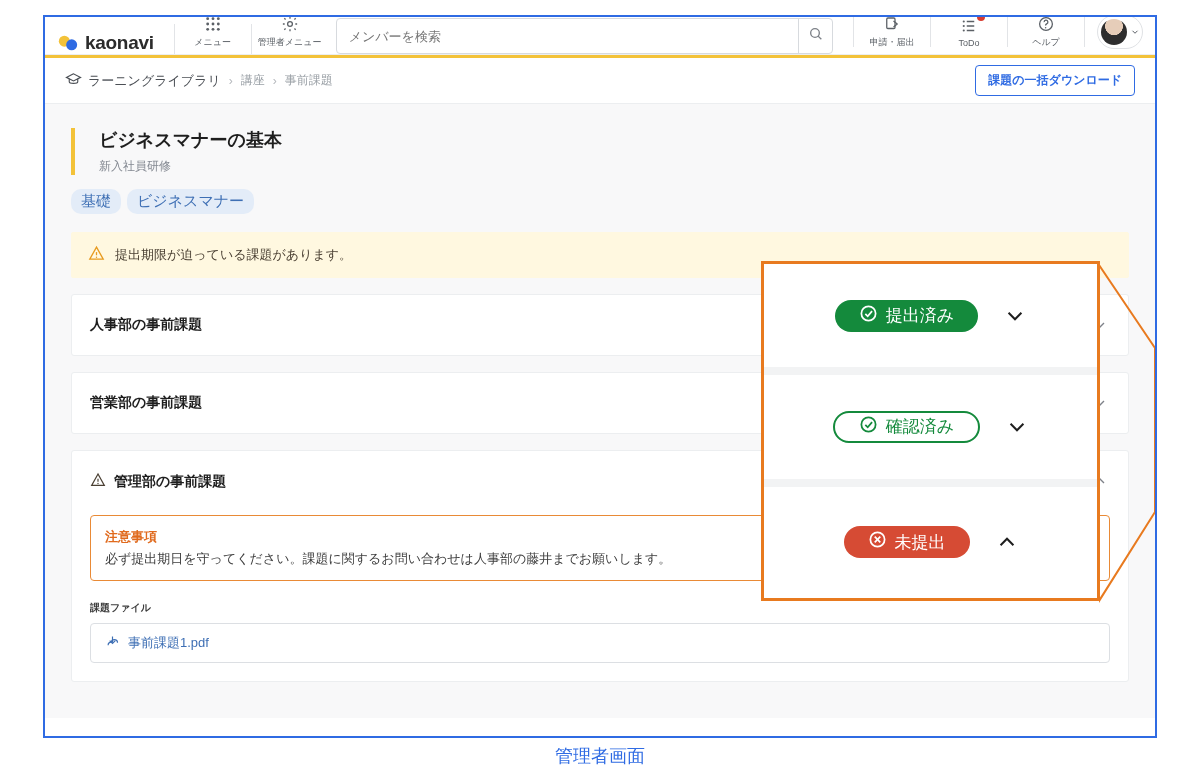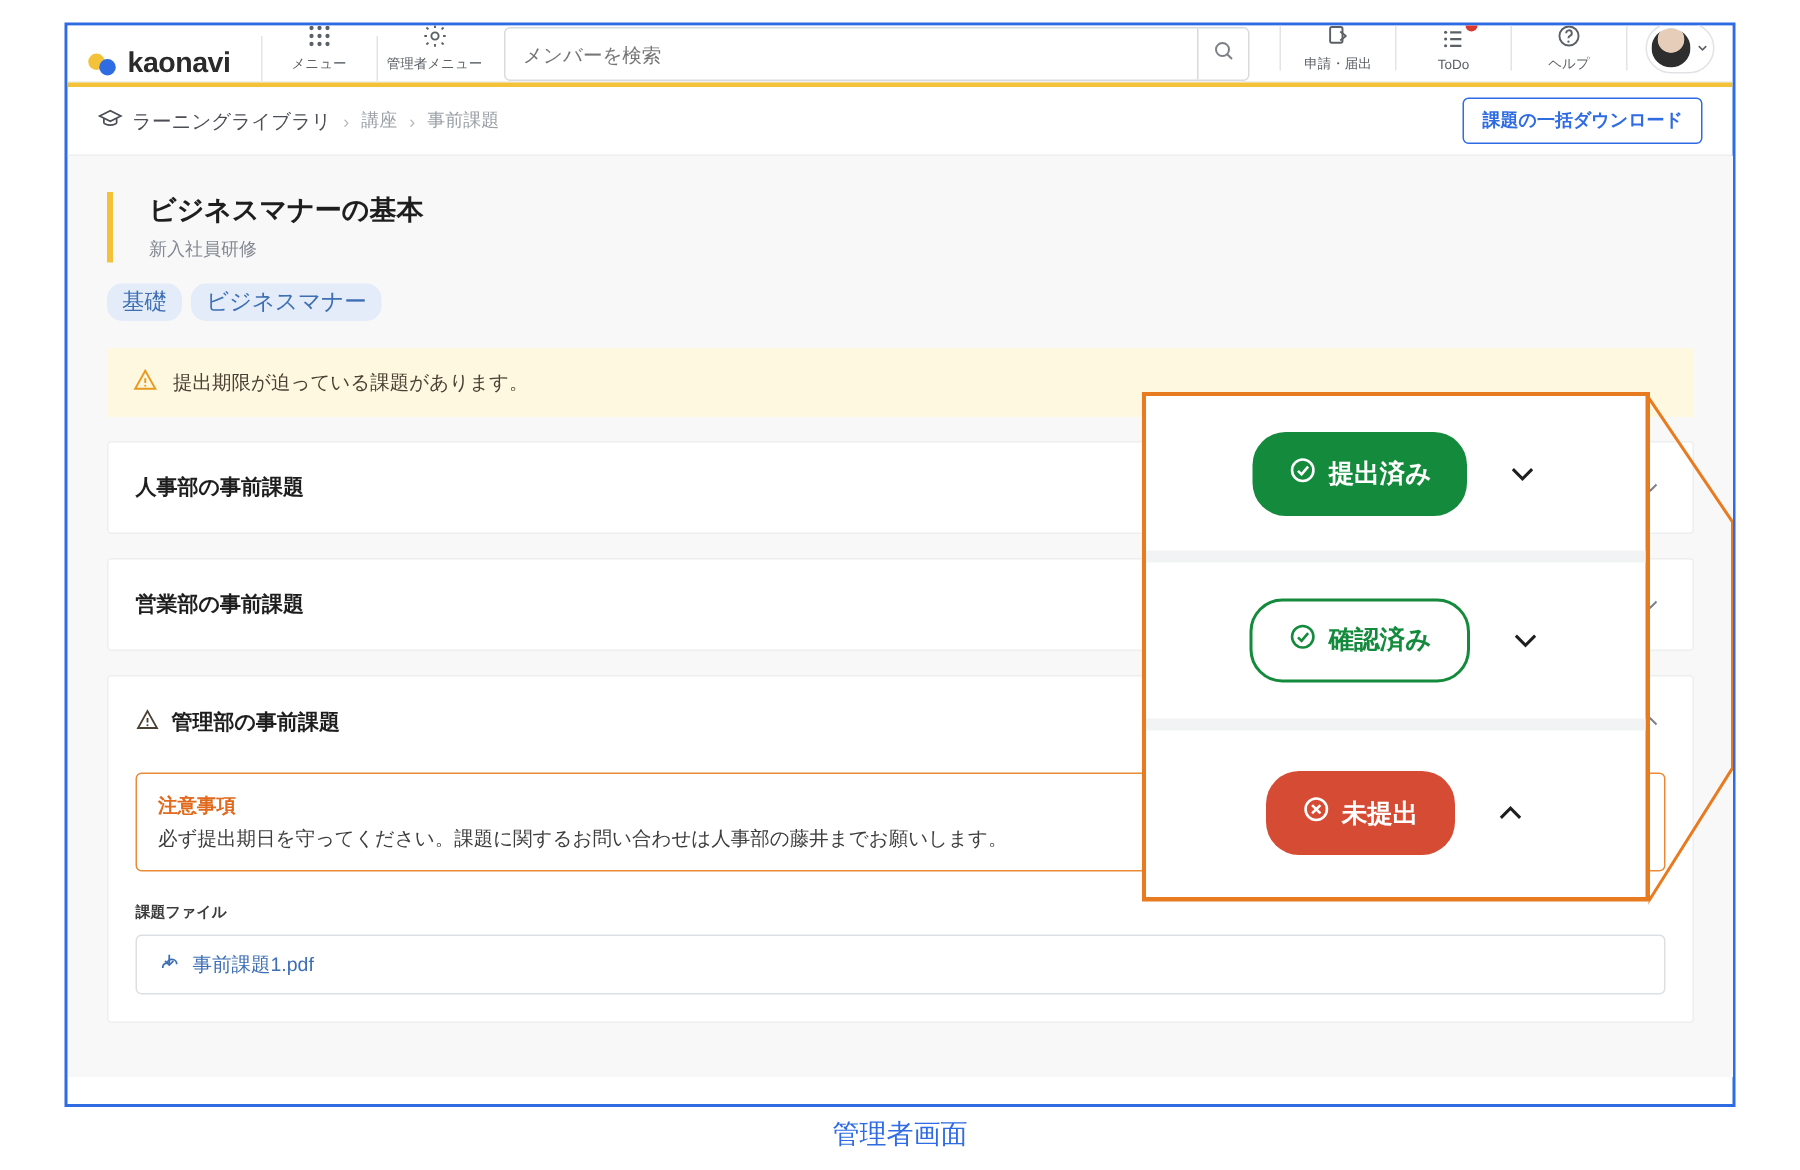--- a/index.html
+++ b/index.html
@@ -61,21 +61,21 @@
 
   .filesec{padding:6px 18px 18px}
   .filesec .fl{font-size:10px;font-weight:700;color:#3d3d3d;margin-bottom:8px}
   .filebox{border:1px solid #dcdfe3;border-radius:4px;padding:10px 14px;display:flex;align-items:center;gap:8px;color:#3e6fb4;font-size:13px;cursor:pointer}
   .filebox svg{color:#3e6fb4}
 
   
   .callout{position:absolute;left:716px;top:244px;width:339px;height:340px;border:3px solid #e87a1f;background:#fff;z-index:5}
   .co-row{height:33.33%;display:flex;align-items:center;justify-content:center;gap:26px;border-bottom:8px solid #f2f3f4}
   .co-row:last-child{border-bottom:none}
-  .pill{display:inline-flex;align-items:center;gap:8px;height:56px;padding:0 24px;border-radius:22px;font-size:17px;font-weight:700}
+  .pill{display:inline-flex;align-items:center;gap:8px;height:32px;padding:0 24px;border-radius:22px;font-size:17px;font-weight:400}
   .pill svg{width:19px;height:19px}
   .pill-solid-green{background:#148a3c;color:#fff}
   .pill-out-green{background:#fff;border:2px solid #148a3c;color:#148a3c}
   .pill-solid-red{background:#d64b34;color:#fff}
   .co-chev{width:22px;height:22px;color:#1e1e1e}
 
   .wedge{position:absolute;z-index:4}
   .wedge svg{display:block}
 </style>
 </head>

